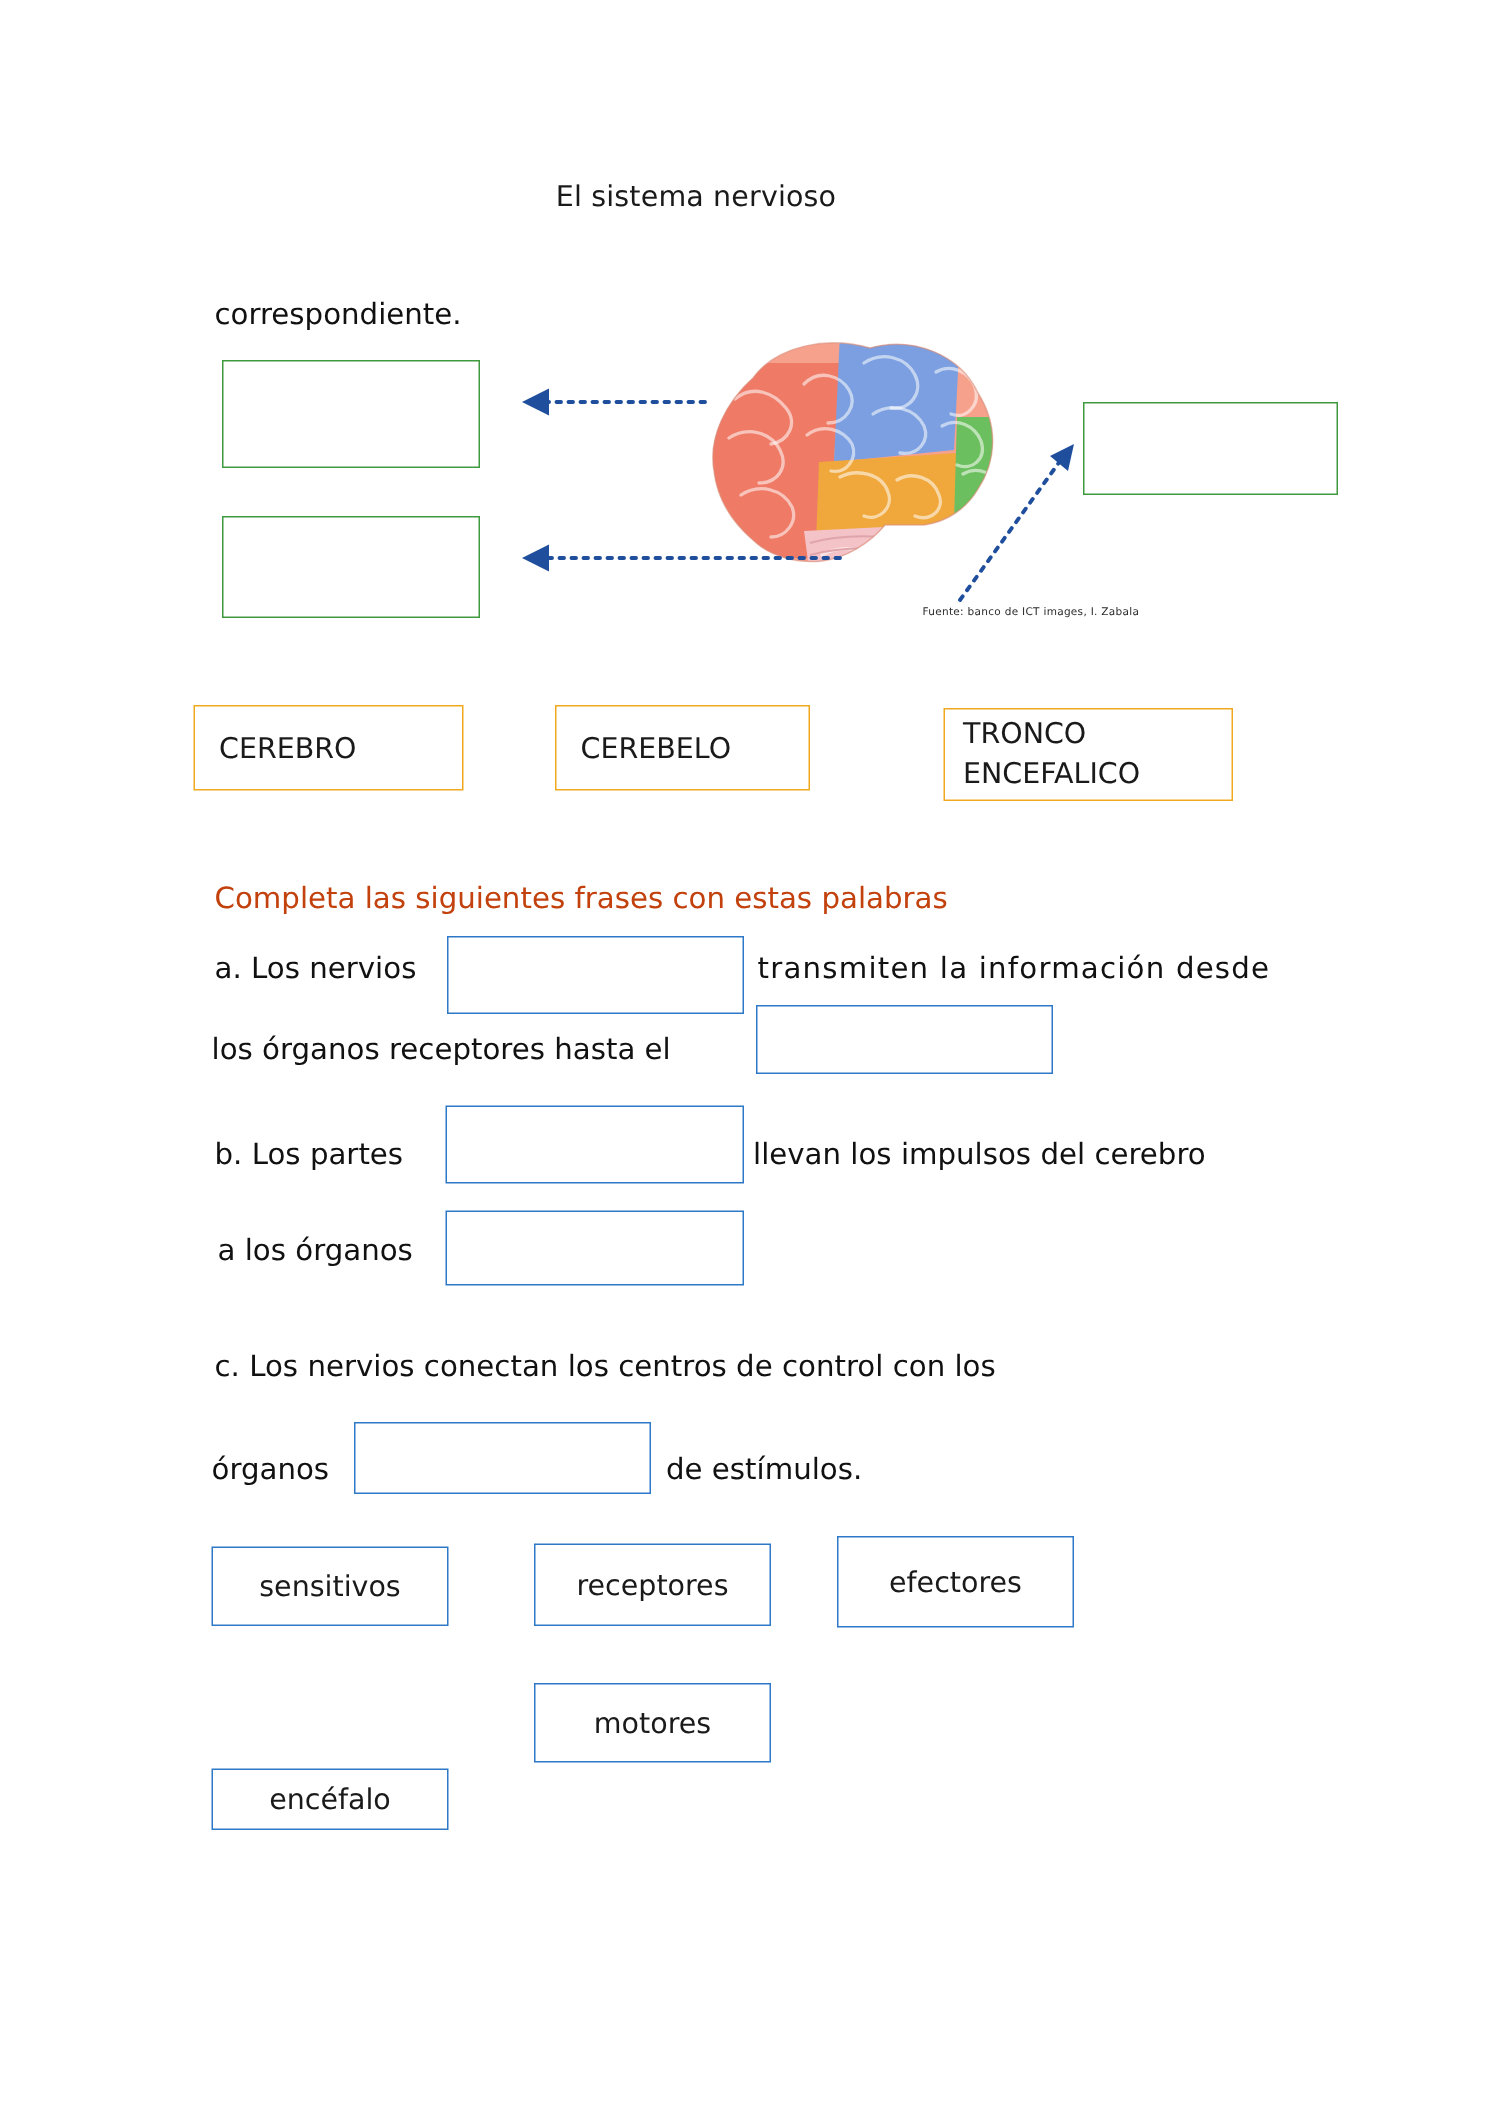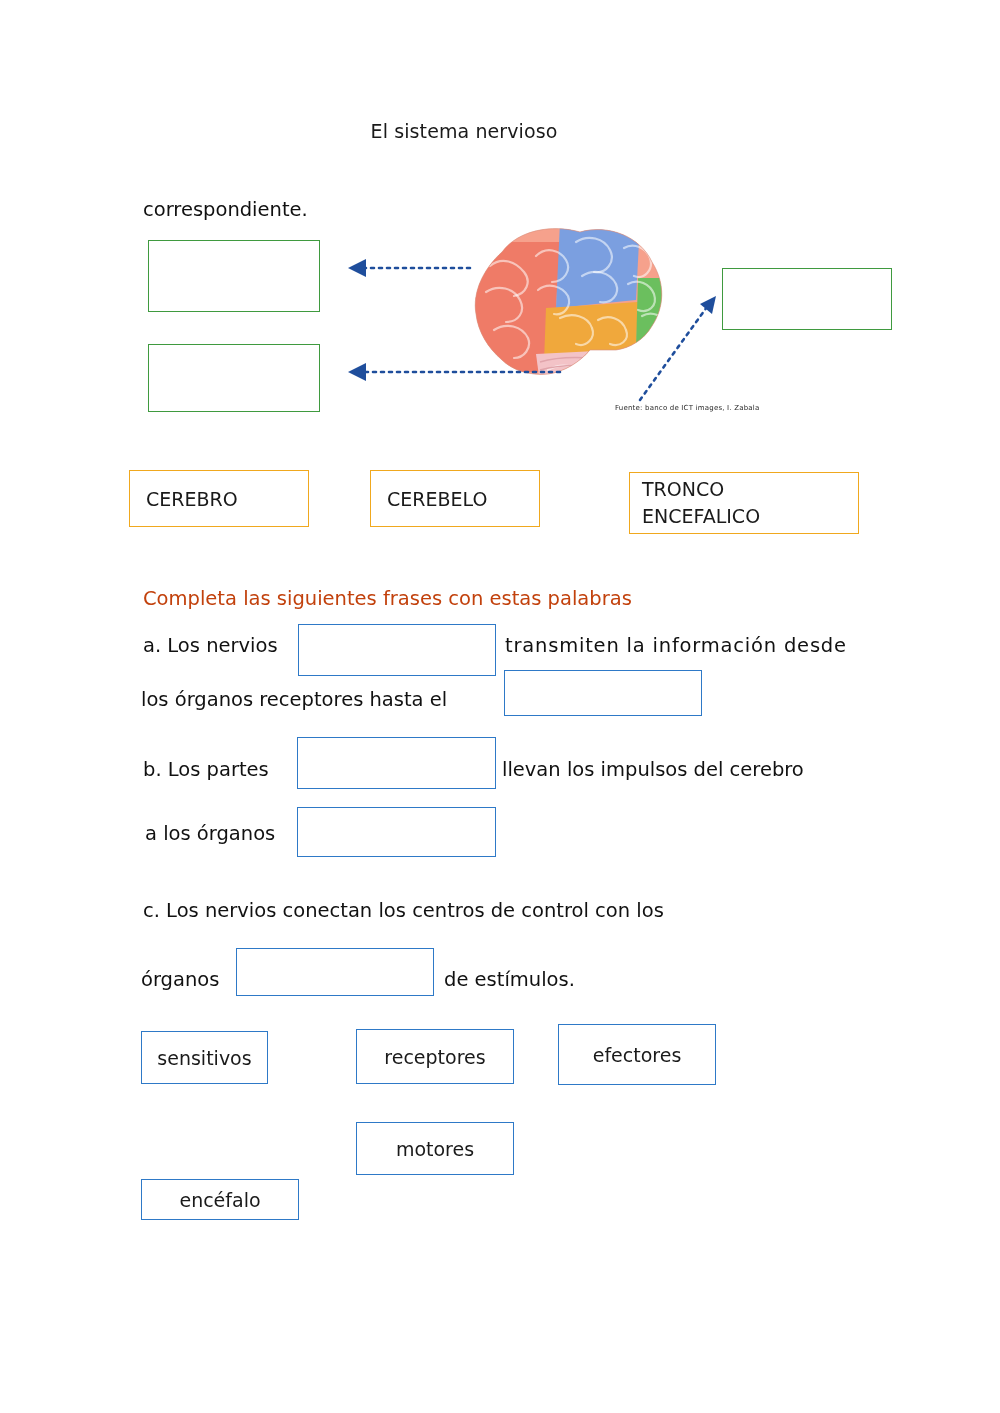--- a/index.html
+++ b/index.html
@@ -81,21 +81,21 @@
     border: 1.7px solid #f0a81e;
     background: #fff;
     display: flex;
     align-items: center;
     padding: 0 16px;
     font-size: 19px;
     color: #1a1a1a;
   }
   #obox-1 { left: 129px; top: 470px; width: 180px; height: 57px; }
   #obox-2 { left: 370px; top: 470px; width: 170px; height: 57px; text-align: center; }
-  #obox-3 { left: 629px; top: 472px; width: 230px; height: 62px; padding: 0 12px; }
+  #obox-3 { left: 629px; top: 472px; width: 193px; height: 62px; padding: 0 12px; }
   #obox-3 .two-line { line-height: 27px; }
 
   
   .instr2 {
     position: absolute;
     left: 143px;
     top: 587px;
     font-size: 19.5px;
     color: #c2410c;
   }
@@ -123,21 +123,21 @@
   .wbox {
     position: absolute;
     border: 1.6px solid #2e79c7;
     background: #fff;
     display: flex;
     align-items: center;
     justify-content: center;
     font-size: 19px;
     color: #1a1a1a;
   }
-  #wb-1 { left: 141px; top: 1031px; width: 127px; height: 53px; }
+  #wb-1 { left: 141px; top: 1031px; width: 158px; height: 53px; }
   #wb-2 { left: 356px; top: 1029px; width: 158px; height: 55px; }
   #wb-3 { left: 558px; top: 1024px; width: 158px; height: 61px; }
   #wb-4 { left: 141px; top: 1179px; width: 158px; height: 41px; }
   #wb-5 { left: 356px; top: 1122px; width: 158px; height: 53px; }
 </style>
 </head>
 <body>
 
 <div class="page">
 

